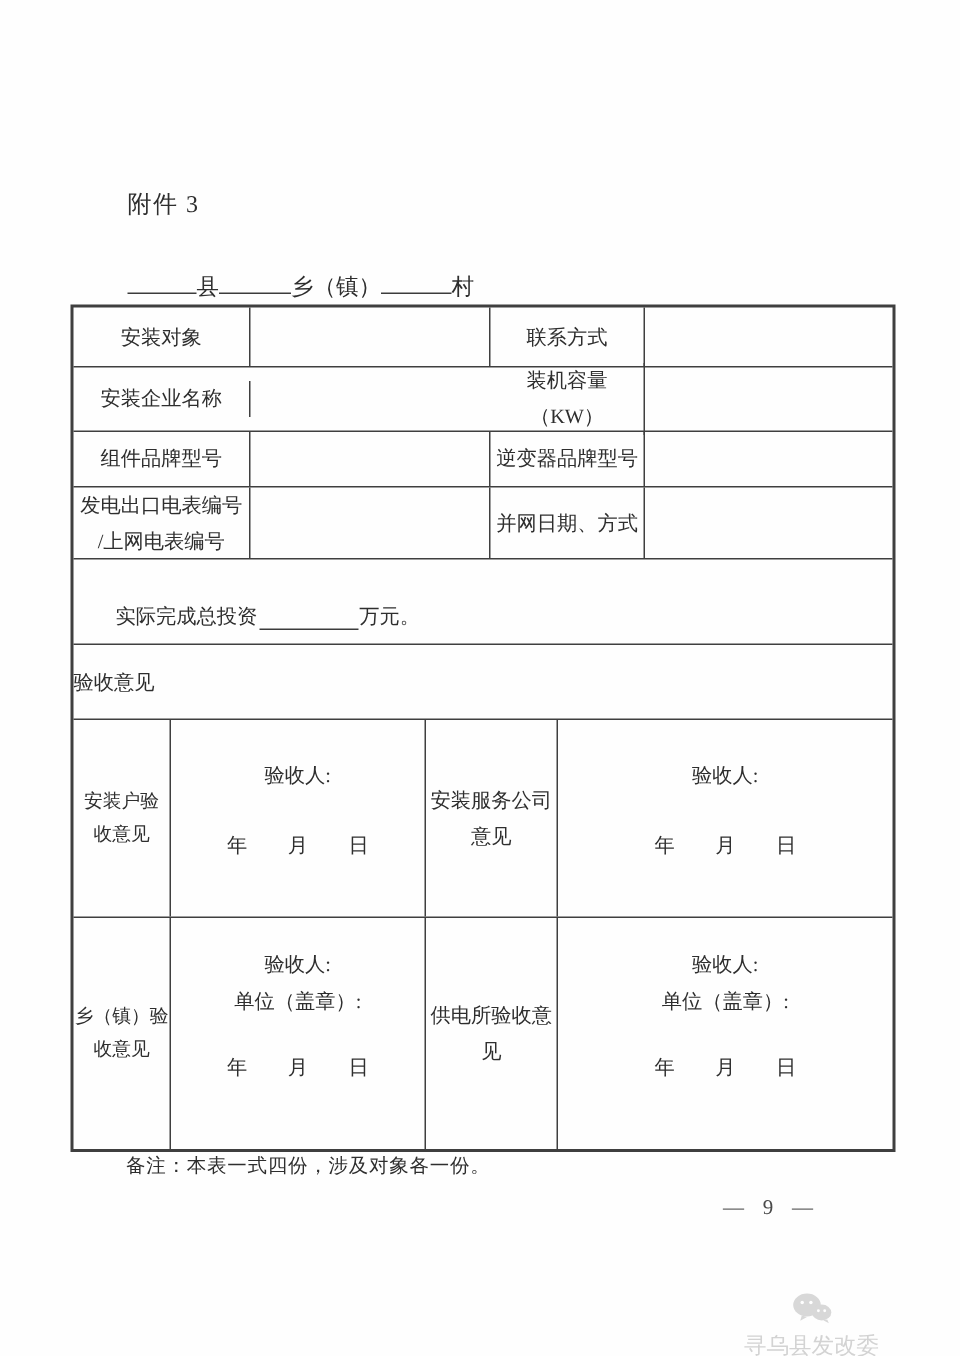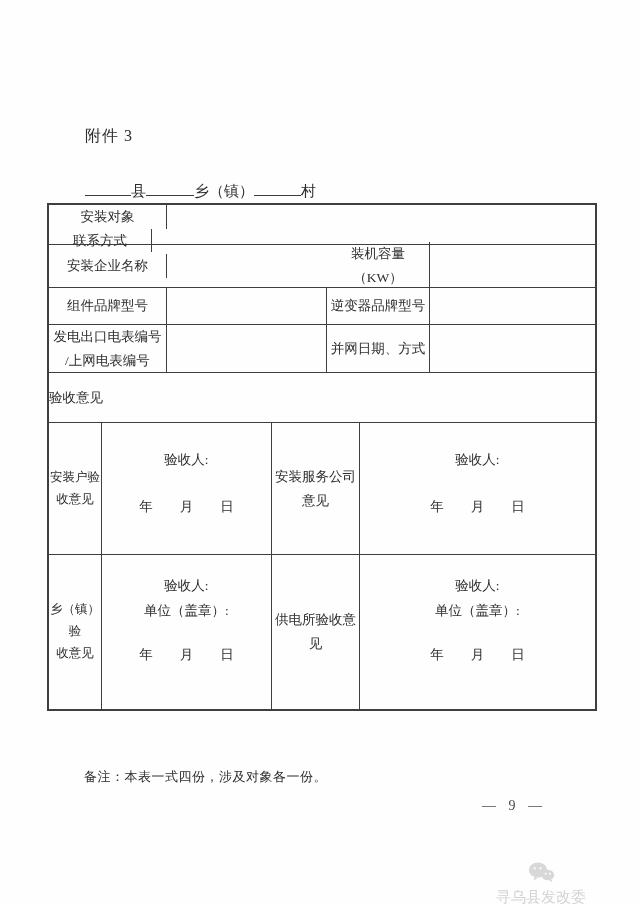--- a/index.html
+++ b/index.html
@@ -18,25 +18,25 @@
   .blank { display:inline-block; border-bottom:1px solid #3c3c3c; height:15px; vertical-align:baseline; }
   .b1 { width:46px; } .b2 { width:48px; } .b3 { width:47px; }
 
   .tbl { position:absolute; left:47px; top:203px; width:550px; border:2px solid #3f3f3f; background:#fefefe; }
   .row { display:flex; border-bottom:1px solid #3f3f3f; }
   .row:last-child { border-bottom:none; }
   .cell { border-right:1px solid #3f3f3f; display:flex; align-items:center; justify-content:center; text-align:center; font-size:13.5px; }
   .cell:last-child { border-right:none; }
   .lbl { white-space:pre-line; word-break:keep-all; line-height:1.75; }
 
-  .r1 { height:40px;flex-direction:column; } .r2 { height:43px;align-items:center; } .r3 { height:37px; } .r4 { height:48px; }
+  .r1 { height:40px; } .r2 { height:43px;align-items:center; } .r3 { height:37px; } .r4 { height:48px; }
   .r5 { height:57px; } .r6 { height:50px; } .r7 { height:132px; } .r8 { height:154px; }
 
   .uc1 { width:118px; } .uc2 { width:160px; } .uc3 { width:103px; } .uc4 { flex:1; }
-  .lc1 { width:53px; font-size:12.5px; } .lc2 { width:170px; } .lc3 { width:88px; } .lc4 { flex:1; }
+  .lc1 { width:65px; font-size:12.5px; } .lc2 { width:170px; } .lc3 { width:88px; } .lc4 { flex:1; }
 
   .invest-cell { justify-content:flex-start; align-items:flex-end; padding:0 0 9px 28px; }
   .inv-blank { display:inline-block; width:66px; height:15px; border-bottom:1px solid #3c3c3c; margin:0 1px; }
 
   .sign-cell { flex-direction:column; justify-content:space-between; align-items:center; padding:28px 0 38px 0; }
   .sign-cell-3 { flex-direction:column; justify-content:flex-start; align-items:center; padding-top:22px; }
   .unit-line { margin-top:7px; }
   .date-line-3 { margin-top:26px; }
 
   .note { position:absolute; left:84px; top:768px; font-size:13px; letter-spacing:0.5px; }
@@ -82,20 +82,27 @@
     </div>
 
     <div class="row r4">
       <div class="cell uc1 lbl">发电出口电表编号
 /上网电表编号</div>
       <div class="cell uc2"></div>
       <div class="cell uc3 lbl">并网日期、方式</div>
       <div class="cell uc4"></div>
     </div>
 
+    <div class="row r5">
+      <div class="cell invest-cell">
+        <span>实际完成总投资</span>
+          <span class="inv-blank"></span>
+          <span>万元。</span>
+      </div>
+    </div>
 
     <div class="row r6">
       <div class="cell">验收意见</div>
     </div>
 
     <div class="row r7">
       <div class="cell lc1 lbl">安装户验
 收意见</div>
       <div class="cell lc2 sign-cell">
         <div>验收人:</div>

